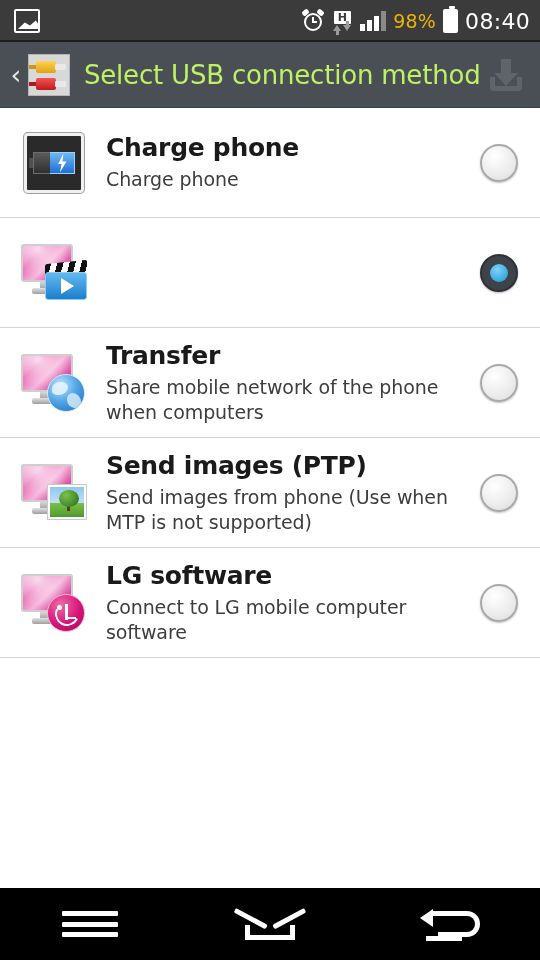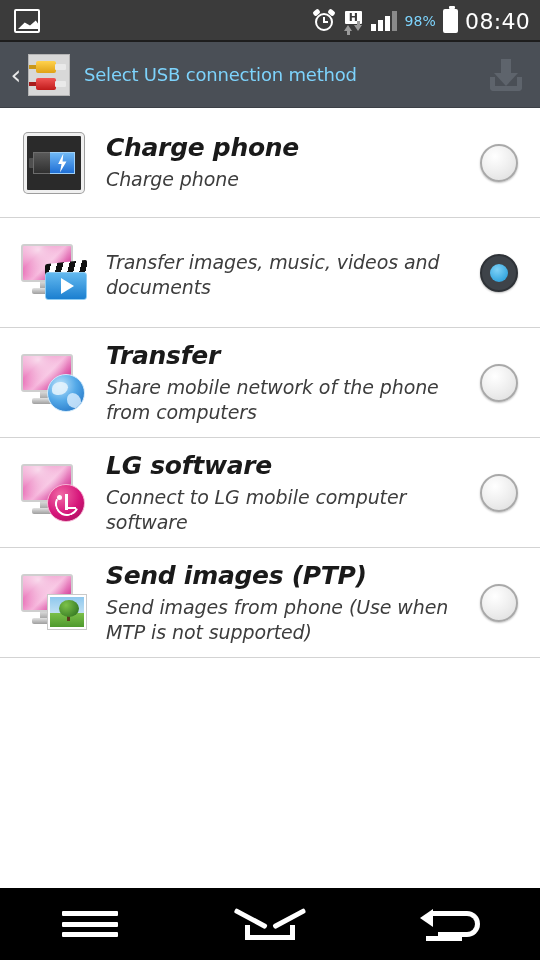--- a/index.html
+++ b/index.html
@@ -62,21 +62,21 @@
   .arrow-up{ border-bottom:6px solid #9a9a9a; }
   .arrow-up:after{ content:""; position:absolute; left:-1.5px; top:6px; width:3px; height:4px; background:#9a9a9a; }
   .arrow-dn{ border-top:6px solid #9a9a9a; }
   .arrow-dn:after{ content:""; position:absolute; left:-1.5px; top:-10px; width:3px; height:4px; background:#9a9a9a; }
 
   .signal{ display:flex; align-items:flex-end; gap:2px; height:20px; }
   .signal i{ display:block; width:5px; background:#fff; }
   .signal i.b1{ height:7px; } .signal i.b2{ height:11px; }
   .signal i.b3{ height:15px; } .signal i.b4{ height:20px; background:#8a8a8a; }
 
-  .batt-pct{ color:#7dd3fc; font-size:14px; letter-spacing:0.2px;text-align:right; }
+  .batt-pct{ color:#eab308; font-size:19px; letter-spacing:0.2px;text-align:right; }
   .batt-icon{
     width:15px; height:24px; border:2px solid #fff; border-radius:2px;
     background:#fff; position:relative;
   }
   .batt-icon:before{
     content:""; position:absolute; top:-5px; left:3.5px; width:6px; height:3px; background:#fff; border-radius:1px;
   }
   .clock{ color:#fff; font-size:22px; letter-spacing:0.3px; }
 
   
@@ -98,41 +98,41 @@
   .rca .tip{ position:absolute; right:0; top:3px; width:11px; height:6px; background:#e9e9e9; border-radius:1px; }
   .rca .wire{ position:absolute; left:-10px; top:4px; width:12px; height:4px; border-radius:2px; }
   .rca-y{ left:7px; top:6px; }
   .rca-y .plugbody{ background:linear-gradient(#ffd24d,#e0a216); }
   .rca-y .wire{ background:#c9971a; }
   .rca-r{ left:7px; top:23px; }
   .rca-r .plugbody{ background:linear-gradient(#f05454,#c01a1a); }
   .rca-r .wire{ background:#a81c1c; }
 
   .header-title{
-    color:#7dd3fc; font-size:18px; margin-left:14px;
+    color:#bef264; font-size:26px; margin-left:14px;
     white-space:nowrap; overflow:hidden; letter-spacing:-0.2px;
   }
   .dl-icon{
     margin-left:auto; width:40px; height:40px; position:relative; flex:none;
   }
   .dl-icon .shaft{
     position:absolute; left:15px; top:4px; width:10px; height:16px; background:#5e646c;
   }
   .dl-icon .head{
     position:absolute; left:8px; top:18px; width:0; height:0;
     border-left:12px solid transparent; border-right:12px solid transparent;
     border-top:13px solid #5e646c;
   }
   .dl-icon .tray{
     position:absolute; left:4px; top:22px; width:32px; height:14px;
     border:5px solid #5e646c; border-top:none; border-radius:0 0 4px 4px;
   }
 
   
-  .list{ background:#fff;font-style:italic; }
+  .list{ background:#fff; }
   .row{
     display:flex; align-items:center;
     padding:0 22px 0 18px; min-height:110px;
     border-bottom:1px solid #d3d3d3; background:#fff;
   }
   .row-icon{ width:72px; flex:none; display:flex; align-items:center; justify-content:center; }
   .row-text{ flex:1; padding:0 12px 0 16px; }
   .row-title{
     font-size:25px; font-weight:bold; color:#1a1a1a;
     line-height:30px; letter-spacing:-0.3px;
@@ -394,85 +394,84 @@
             </div>
           <div class="clapper">
               <span class="board"></span>
               <span class="player">
                 <span class="play"></span>
               </span>
             </div>
         </div>
       </div>
       <div class="row-text">
-        <div class="row-sub">Transfer images, music, videos and documents</div>
       </div>
       <div class="radio on"></div>
     </div>
 
     <div class="row">
       <div class="row-icon">
         <div class="ico">
           <div class="monitor">
               <div class="screen"></div>
               <span class="neck"></span>
               <span class="foot"></span>
             </div>
           <div class="globe"></div>
         </div>
       </div>
       <div class="row-text">
         <div class="row-title">Transfer</div>
-        <div class="row-sub">Share mobile network of the phone from computers</div>
+        <div class="row-sub">Share mobile network of the phone when computers</div>
       </div>
       <div class="radio off"></div>
     </div>
 
     <div class="row">
       <div class="row-icon">
         <div class="ico">
           <div class="monitor">
               <div class="screen"></div>
               <span class="neck"></span>
               <span class="foot"></span>
             </div>
-          <div class="lg">
-              <span class="arc"></span>
-              <span class="eye"></span>
-              <span class="nose"></span>
-              <span class="mouth"></span>
+          <div class="photo">
+              <div class="pic">
+                <span class="trunk"></span>
+                <span class="tree-top"></span>
+              </div>
             </div>
         </div>
       </div>
       <div class="row-text">
-        <div class="row-title">LG software</div>
-        <div class="row-sub">Connect to LG mobile computer software</div>
+        <div class="row-title">Send images (PTP)</div>
+        <div class="row-sub">Send images from phone (Use when MTP is not supported)</div>
       </div>
       <div class="radio off"></div>
     </div>
 
     <div class="row">
       <div class="row-icon">
         <div class="ico">
           <div class="monitor">
               <div class="screen"></div>
               <span class="neck"></span>
               <span class="foot"></span>
             </div>
-          <div class="photo">
-              <div class="pic">
-                <span class="trunk"></span>
-                <span class="tree-top"></span>
-              </div>
+          <div class="lg">
+              <span class="arc"></span>
+              <span class="eye"></span>
+              <span class="nose"></span>
+              <span class="mouth"></span>
             </div>
         </div>
       </div>
       <div class="row-text">
-        <div class="row-title">Send images (PTP)</div>
-        <div class="row-sub">Send images from phone (Use when MTP is not supported)</div>
+        <div class="row-title">LG software</div>
+        <div class="row-sub">Connect to LG mobile computer software</div>
       </div>
       <div class="radio off"></div>
     </div>
 
   </div>
 
   <div class="navbar">
     <div class="nav-btn">
       <span class="menu-ico">
           <i></i>

